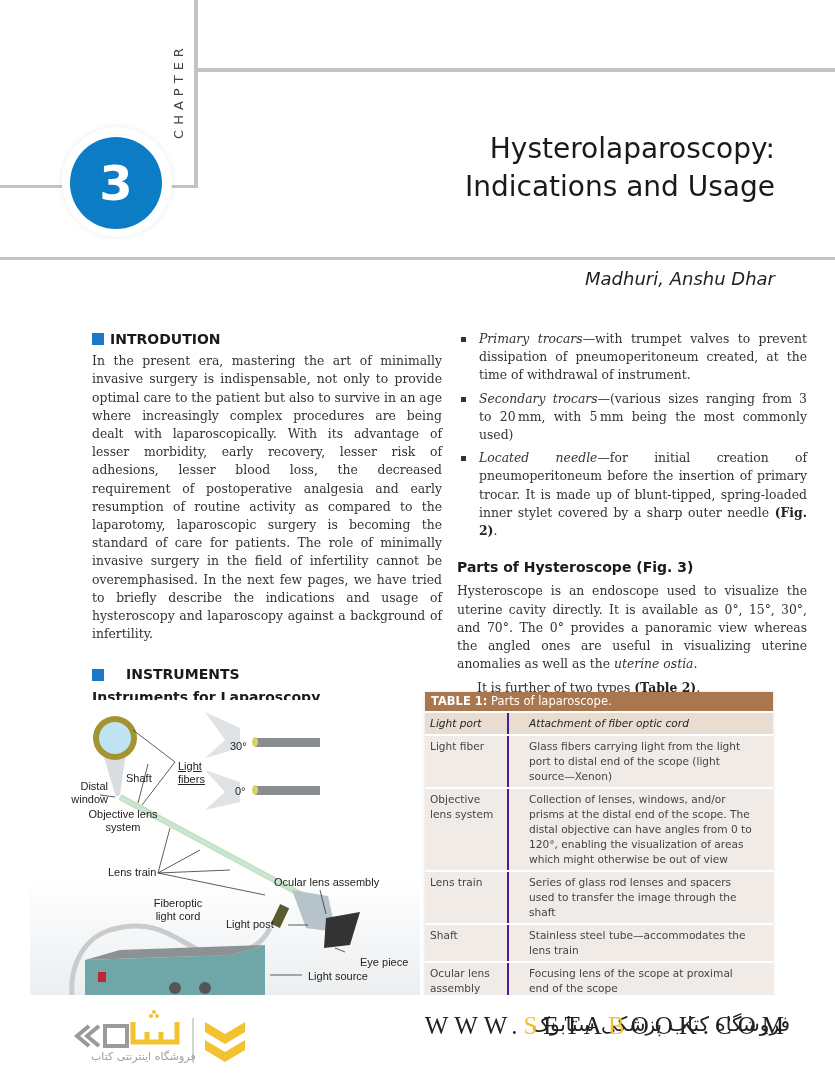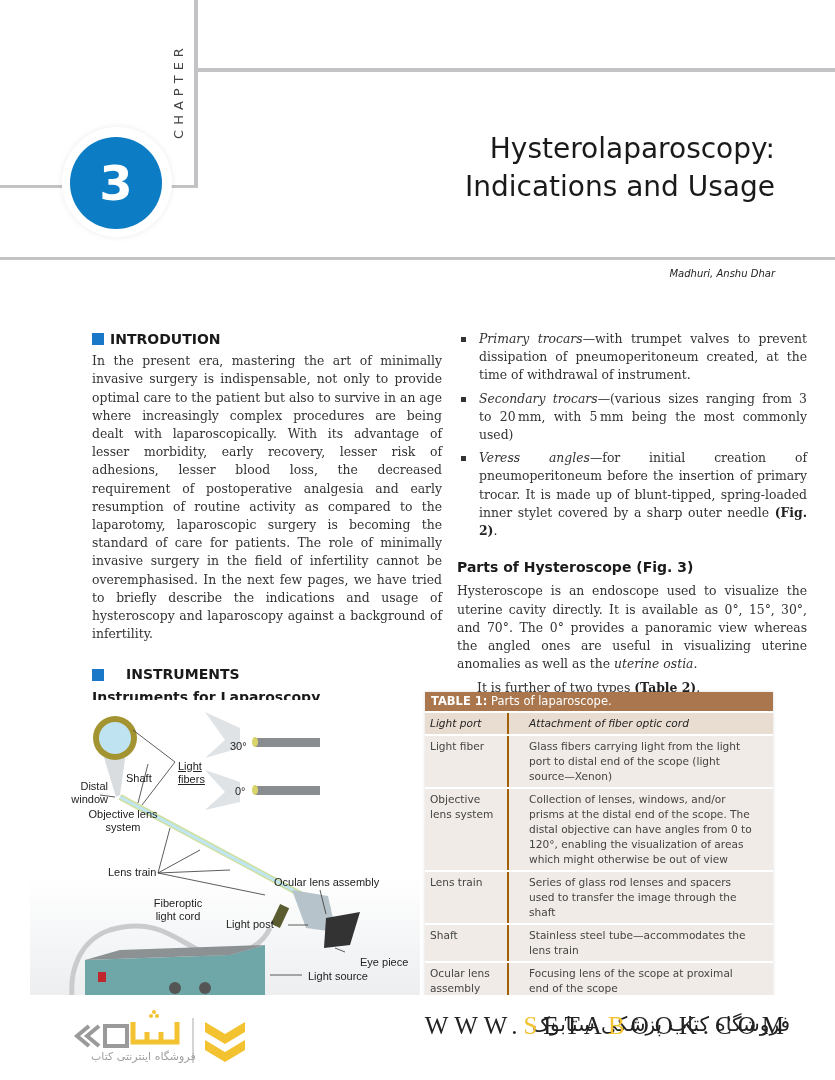--- a/index.html
+++ b/index.html
@@ -13,21 +13,21 @@
   .rule-mid-h-right { left:170px; top:185px; width:28px; height:3px; }
   .rule-bottom-h { left:0; top:257px; width:835px; height:3px; }
 
   .chapter-label { position:absolute; left:166px; top:40px; width:24px; height:102px; }
   .chapter-label span { position:absolute; left:50%; top:50%; transform:translate(-50%,-50%) rotate(-90deg); white-space:nowrap; font-family:"DejaVu Sans", sans-serif; font-size:13px; letter-spacing:5px; color:#444; }
 
   .chapter-badge-halo { position:absolute; left:62px; top:127px; width:110px; height:110px; border-radius:50%; background:#fff; box-shadow:0 0 6px rgba(0,0,0,0.08); }
   .chapter-badge { position:absolute; left:70px; top:137px; width:92px; height:92px; border-radius:50%; background:#0c7cc4; color:#fff; font-family:"DejaVu Sans", sans-serif; font-weight:bold; font-size:48px; display:flex; align-items:center; justify-content:center; }
 
   .title { position:absolute; right:60px; top:130px; text-align:right; font-family:"DejaVu Sans", sans-serif; font-size:28px; line-height:38px; color:#1a1a1a; }
-  .authors { position:absolute; right:60px; top:268px; font-family:"DejaVu Sans", sans-serif; font-style:italic; font-size:10px; color:#222; }
+  .authors { position:absolute; right:60px; top:268px; font-family:"DejaVu Sans", sans-serif; font-style:italic; font-size:18px; color:#222; }
 
   
   .col { position:absolute; font-size:12.4px; line-height:18.2px; color:#333;margin-left:32px; }
   .col-left { left:60px; top:330px; width:350px; }
   .col-right { left:425px; top:330px; width:350px; }
 
   .h-section { font-family:"DejaVu Sans", sans-serif; font-weight:bold; font-size:14px; color:#1a1a1a; display:flex; align-items:center; margin-bottom:4px; }
   .h-section .sq { width:12px; height:12px; background:#1a78c8; display:inline-block; margin-right:6px; }
   .h-sub { font-family:"DejaVu Sans", sans-serif; font-weight:bold; font-size:14px; color:#1a1a1a; margin:4px 0 6px; }
   p { margin:0; text-align:justify; }
@@ -40,21 +40,21 @@
   
   .figure { position:absolute; left:30px; top:700px; width:390px; height:295px; background:linear-gradient(#ffffff 60%, #eceef0); overflow:hidden; }
   .fig-label { position:absolute; font-family:"Liberation Sans", sans-serif; font-size:11px; color:#222; line-height:13px; }
 
   
   .table { position:absolute; left:425px; top:692px; width:348px; font-family:"DejaVu Sans", sans-serif; font-size:10.6px; line-height:15px; color:#444; box-shadow:0 0 3px rgba(0,0,0,0.15); }
   .table-caption { background:#a9764d; color:#fff; padding:2px 6px; font-size:11.5px; }
   .table-caption b { font-weight:bold; }
   .trow { display:flex; border-top:2px solid #fff; background:#f0ebe6; }
   .trow.head { background:#e9ddd2; font-style:italic; color:#222; }
-  .tcell1 { width:72px; padding:3px 5px; border-right:2px solid #a16207; }
+  .tcell1 { width:72px; padding:3px 5px; border-right:2px solid #4c1d95; }
   .tcell2 { flex:1; padding:3px 20px; }
 
   
   .footer { position:absolute; left:0; top:995px; width:835px; height:85px; background:#fff; }
   .logo { position:absolute; left:65px; top:1008px; width:260px; height:60px; }
   .footer-fa { position:absolute; right:45px; top:1012px; font-family:"DejaVu Sans", sans-serif; font-size:20px; color:#222; direction:rtl; }
   .footer-url { position:absolute; right:45px; top:1012px; font-family:Liberation Serif, serif; font-size:25px; letter-spacing:6px; color:#222; }
   .footer-url .y { color:#f2c230; }
 </style>
 </head>
@@ -89,21 +89,21 @@
       <span class="sq"></span>
       <span>INSTRUMENTS</span>
     </div>
   <div class="h-sub">Instruments for Laparoscopy</div>
   <div class="bullet"><span>Laparoscope-parts </span><span class="bd" style="font-weight:normal">(Fig. 1) (Table 1)</span></div>
 </div>
 
 <div class="col col-right">
   <div class="bullet"><span class="it">Primary trocars</span><span>—with trumpet valves to prevent dissipation of pneumoperitoneum created, at the time of withdrawal of instrument.</span></div>
   <div class="bullet"><span class="it">Secondary trocars</span><span>—(various sizes ranging from 3 to 20 mm, with 5 mm being the most commonly used)</span></div>
-  <div class="bullet"><span class="it">Veress angles</span><span>—for initial creation of pneumoperitoneum before the insertion of primary trocar. It is made up of blunt-tipped, spring-loaded inner stylet covered by a sharp outer needle </span><span class="bd">(Fig. 2)</span><span>.</span></div>
+  <div class="bullet"><span class="it">Located needle</span><span>—for initial creation of pneumoperitoneum before the insertion of primary trocar. It is made up of blunt-tipped, spring-loaded inner stylet covered by a sharp outer needle </span><span class="bd">(Fig. 2)</span><span>.</span></div>
 
   <div class="h-sub" style="margin-top:18px;">Parts of Hysteroscope (Fig. 3)</div>
   <p><span>Hysteroscope is an endoscope used to visualize the uterine cavity directly. It is available as 0°, 15°, 30°, and 70°. The 0° provides a panoramic view whereas the angled ones are useful in visualizing uterine anomalies as well as the </span><span class="it">uterine ostia</span><span>.</span></p>
   <p class="indent"><span>It is further of two types </span><span class="bd">(Table 2)</span><span>.</span></p>
 </div>
 
 <div class="figure">
   <svg width="390" height="295">
 
     <polygon points="175,12 210,28 210,48 175,58 195,40" fill="#dfe3e6"></polygon>

